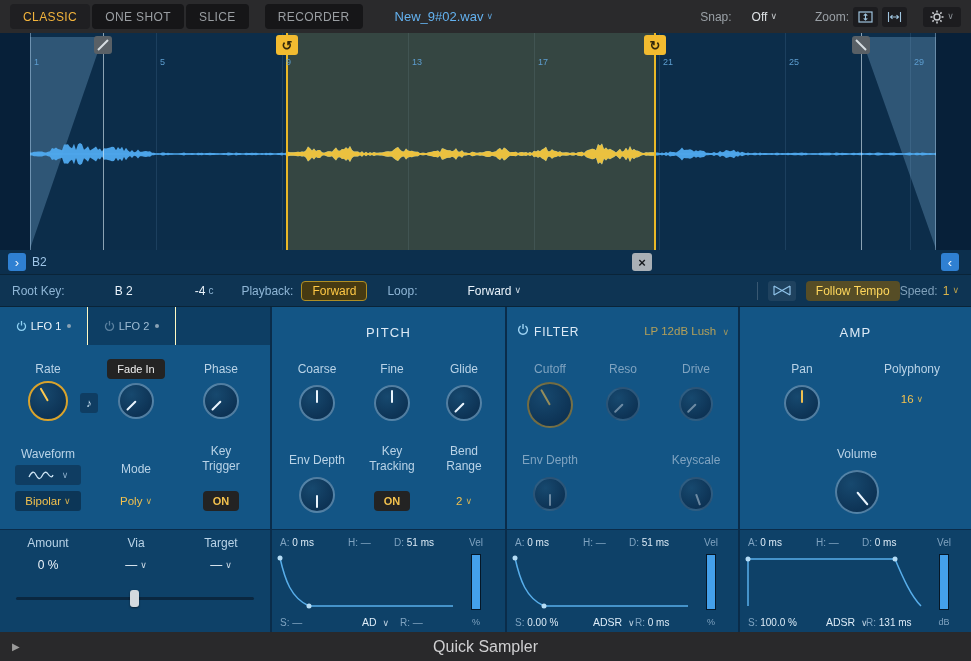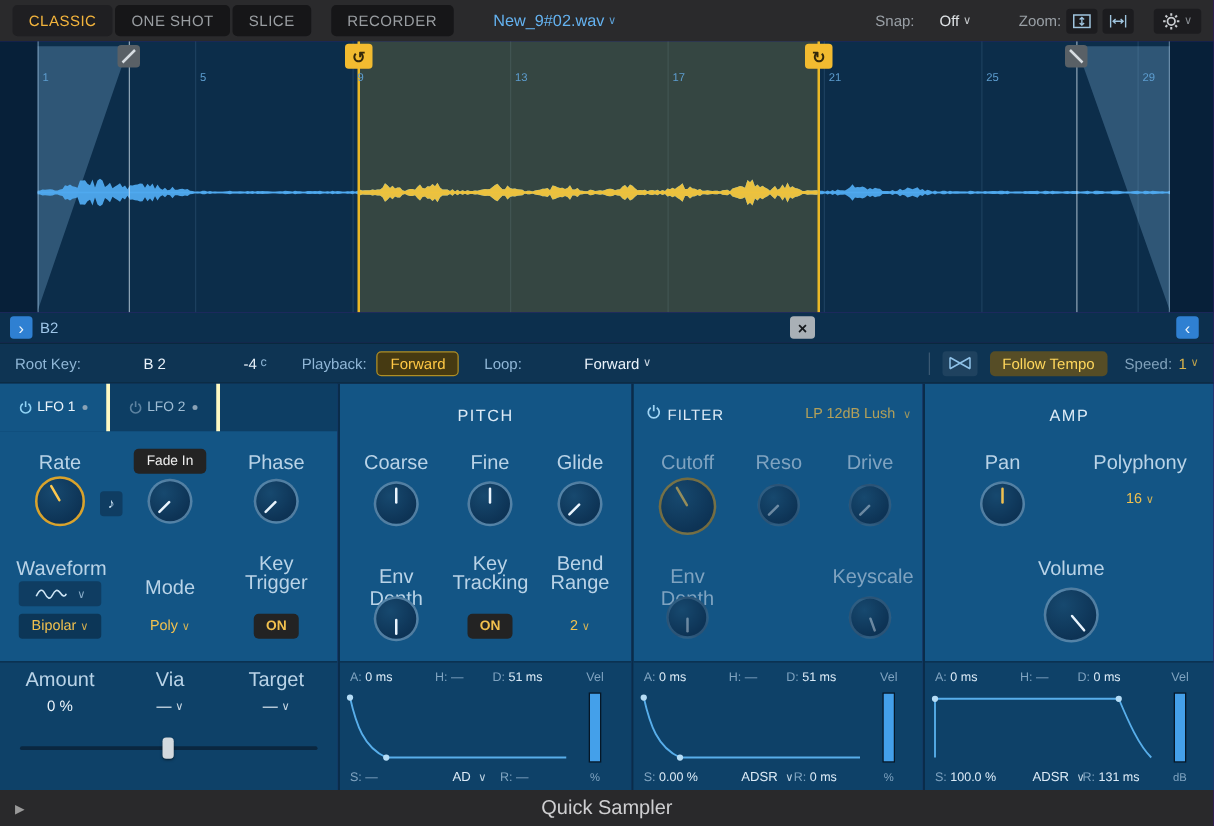--- a/index.html
+++ b/index.html
@@ -48,21 +48,21 @@
   .pval { color:#eaf3fb;padding-left:44px; }
   .btn-fwd { background:#463a12; border:1px solid #b08f24; border-radius:4px; color:#ffc845;
              padding:2px 10px; font-size:12px; margin-left:8px; }
   .btn-ftempo { background:#564d26; border-radius:4px; color:#ffd75c; padding:3px 10px; font-size:12px; }
 
   
   .panel { position:absolute; top:307px; height:325px; background:#135585; }
   .sep { border-left:2px solid #0a2c4a; }
   .ptitle { position:absolute; top:18px; left:0; right:0; text-align:center; color:#dceaf6;
             font-size:13px; letter-spacing:1.2px; }
-  .lbl { position:absolute; font-size:16px; color:#b9d3e7; text-align:center; }
+  .lbl { position:absolute; font-size:12px; color:#b9d3e7; text-align:center; }
   .lbl.dim { color:#7fa3c0; }
   .lbl2 { line-height:15px; }
   .val { position:absolute; font-size:12px; color:#ecf4fb; text-align:center;
          display:flex; align-items:center; justify-content:center; }
   .goldtx { color:#f2c14e; }
   .pillbtn { position:absolute; display:flex; align-items:center; justify-content:center;
              background:#232323; border-radius:4px; font-size:11px; color:#efefef; }
   .selbox { position:absolute; display:flex; align-items:center; justify-content:center; gap:5px;
             background:#0f3d62; border-radius:3px; }
 
@@ -71,21 +71,21 @@
           border:2px solid rgba(150,200,235,.5); }
   .knob .ptr { position:absolute; left:calc(50% - 1px); top:3px; width:2px; height:calc(50% - 3px);
                border-radius:1px; background:#e9f4fd; transform-origin:50% 100%; transform:rotate(var(--rot,0deg)); }
   .knob.gold { border-color:#d9a32c; } .knob.gold .ptr { background:#ffc94f; }
   .knob.dim  { border-color:rgba(150,200,235,.22); } .knob.dim .ptr { background:rgba(233,244,253,.42); }
   .knob.golddim { border-color:rgba(217,163,44,.5); } .knob.golddim .ptr { background:rgba(255,201,79,.55); }
 
   
   .ltabbar { position:absolute; top:0; left:0; right:0; height:38px; display:flex; background:#0d3e64; }
   .ltab { display:flex; align-items:center; justify-content:center; gap:4px;
-          border-right:3px solid #fef9c3; font-size:11px; color:#9fbdd4; }
+          border-right:1px solid #fef9c3; font-size:11px; color:#9fbdd4; }
   .ltab.active { background:#135585; color:#edf5fb; }
   .moddot { width:4px; height:4px; border-radius:50%; background:#8aa2b5; margin-left:2px; }
 
   
   .strip { position:absolute; left:0; right:0; top:222px; height:103px; background:#0e4168;
            border-top:1px solid #0a2c4a; }
   .envtxt { position:absolute; font-size:10px; color:#dcebf7; white-space:nowrap; }
   .envlbl { color:#7fa3c0; }
   .velbar { position:absolute; width:10px; background:#08243c; border:1px solid rgba(0,0,0,.35); }
   .velfill { position:absolute; bottom:0; left:0; right:0; background:#44a0ea; }
@@ -239,21 +239,21 @@
       <span class="caret">∨</span>
     </span>
 
     <span style="margin-left:auto; width:1px; height:18px; background:rgba(255,255,255,.18)"></span>
     <span class="iconbtn" style="background:rgba(255,255,255,.07); margin-left:10px">
       <svg width="18" height="11" viewBox="0 0 18 11">
         <path d="M1 1 L17 10 M17 1 L1 10 M1 1 L1 10 M17 1 L17 10" fill="none" stroke="#8fc2e8" stroke-width="1.2"></path>
       </svg>
     </span>
     <span class="btn-ftempo" style="margin-left:10px">Follow Tempo</span>
-    <span class="plbl" style="margin-left:14px; color:#7fa0ba">Speed:</span>
+    <span class="plbl" style="margin-left:0; color:#7fa0ba">Speed:</span>
     <span style="margin-left:5px; color:#d9b34a; display:flex; align-items:center; font-size:12px">
       <span>1</span>
       <span class="caret">∨</span>
     </span>
   </div>
 
   <div class="panel" style="left:0; width:270px">
     <div class="ltabbar">
       <div class="ltab active" style="flex:0 0 88px">
         <svg width="11" height="12" viewBox="0 0 12 13">

